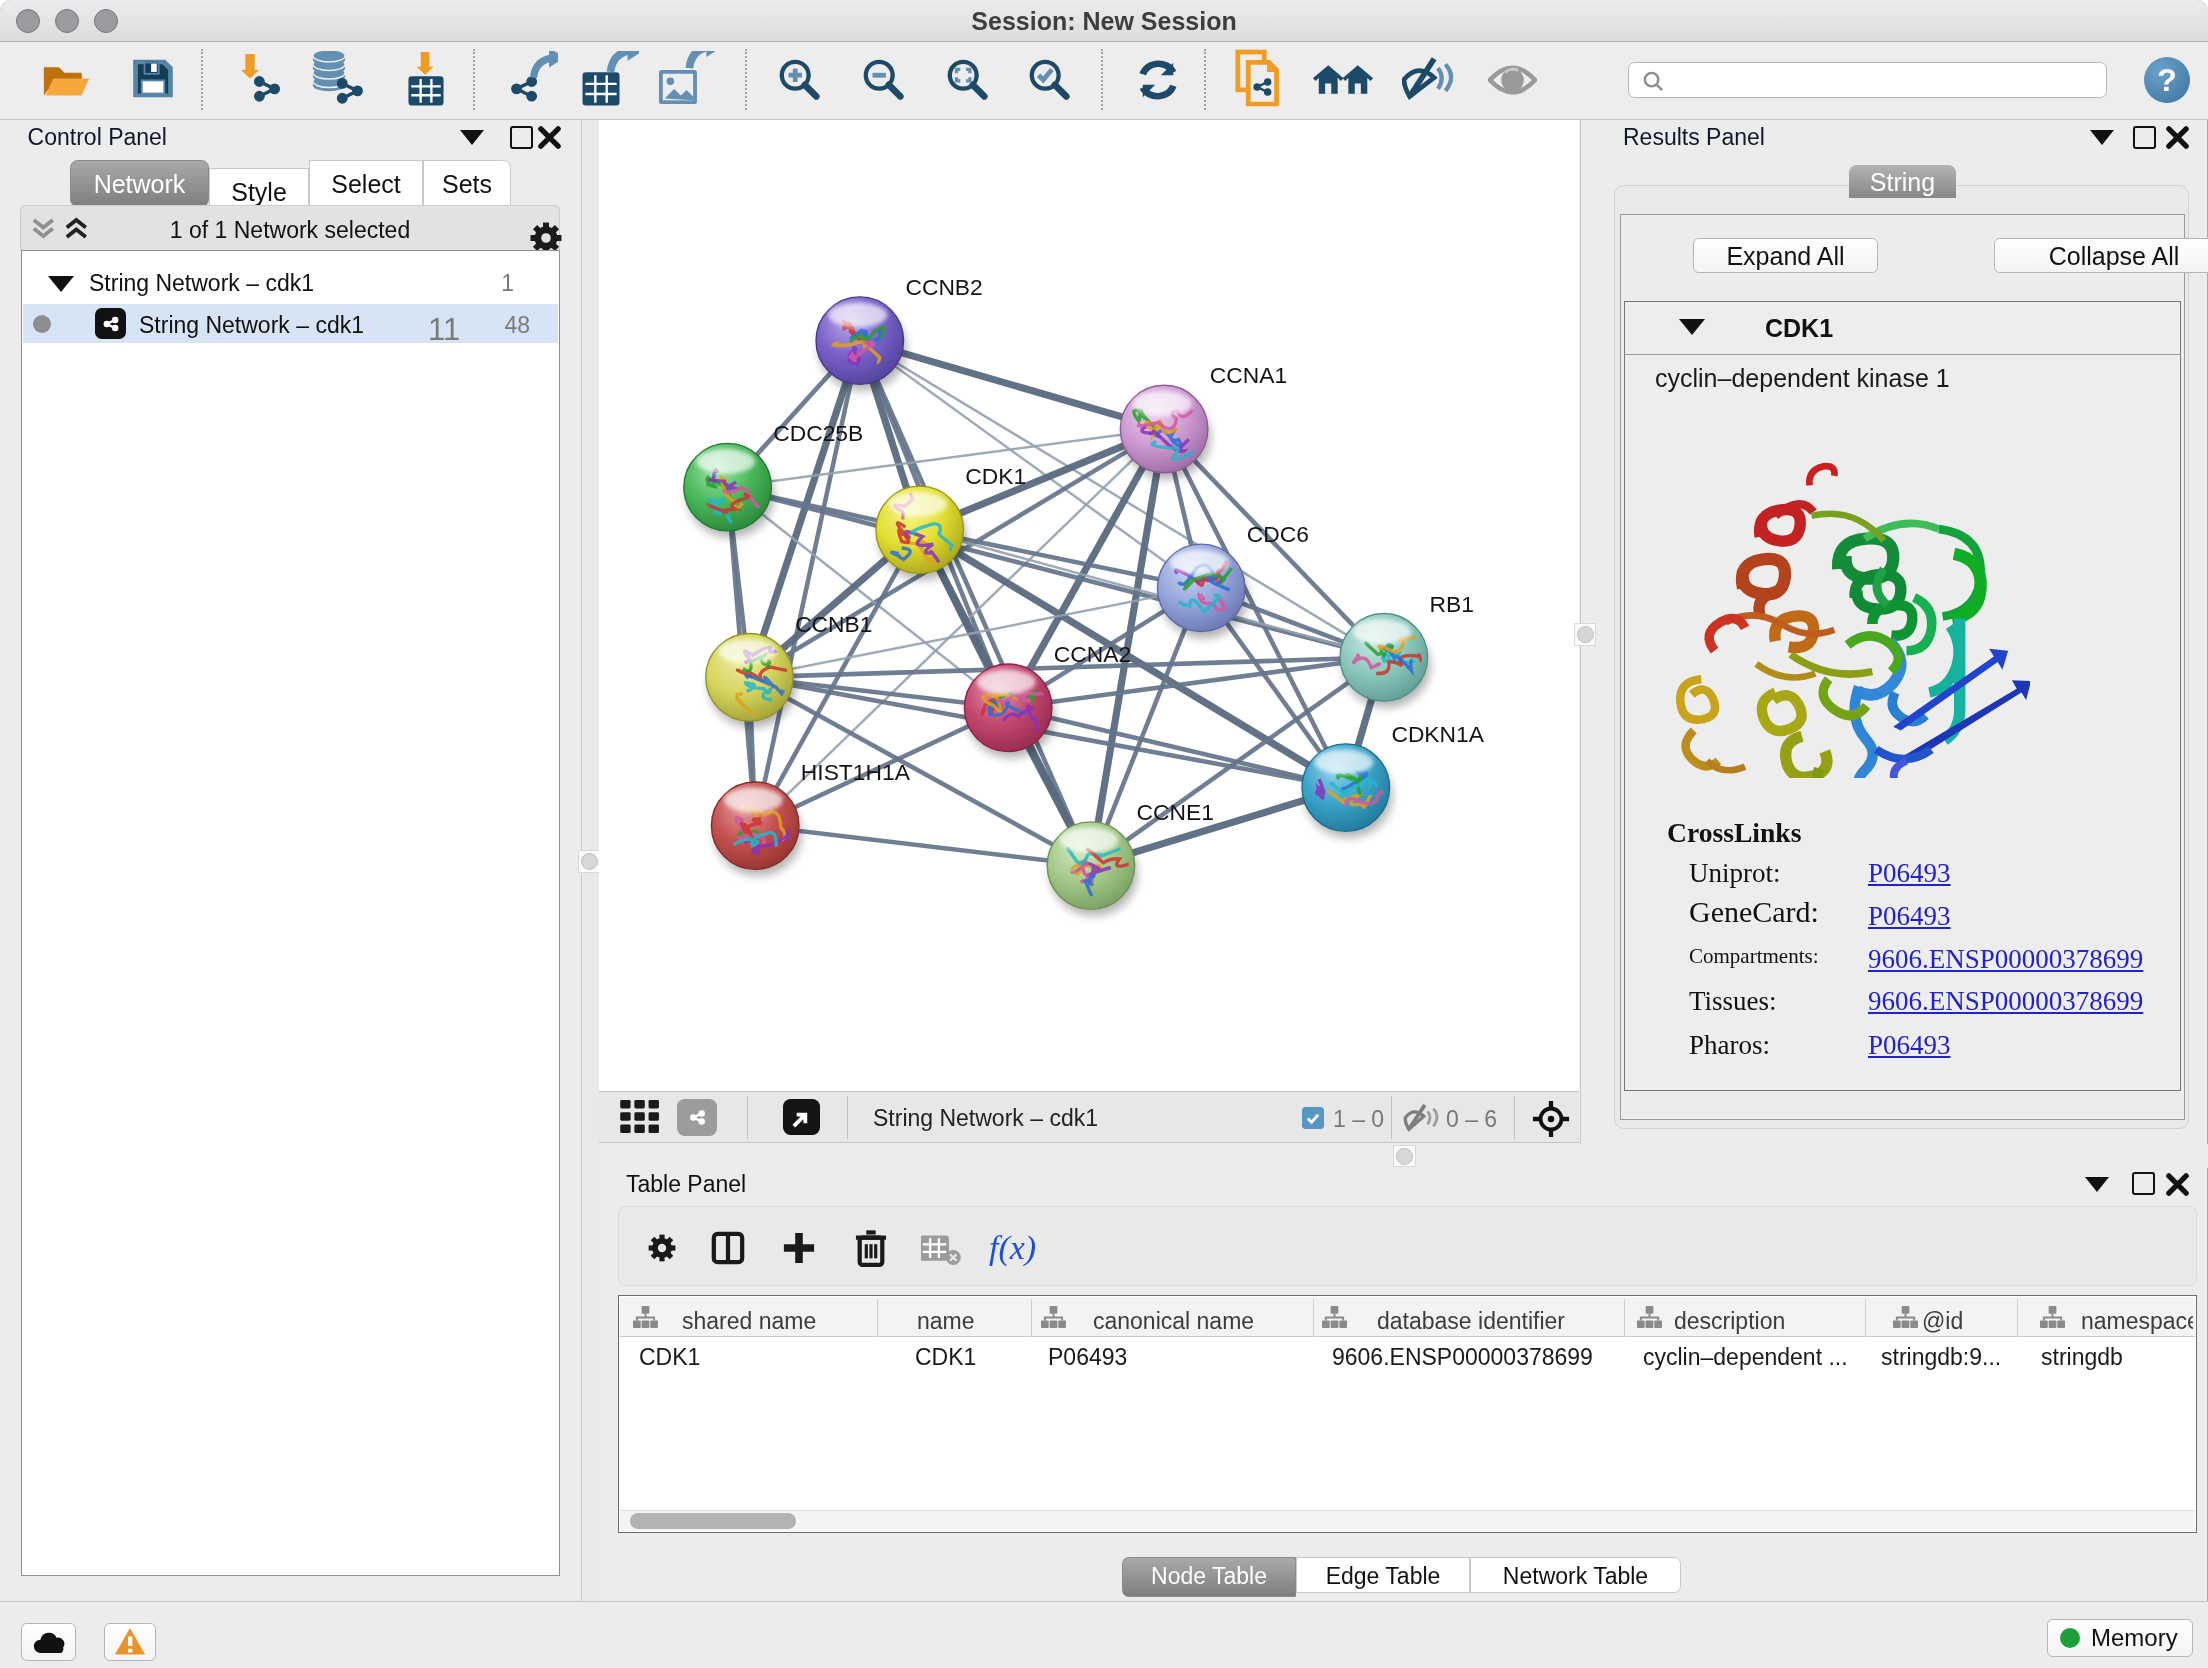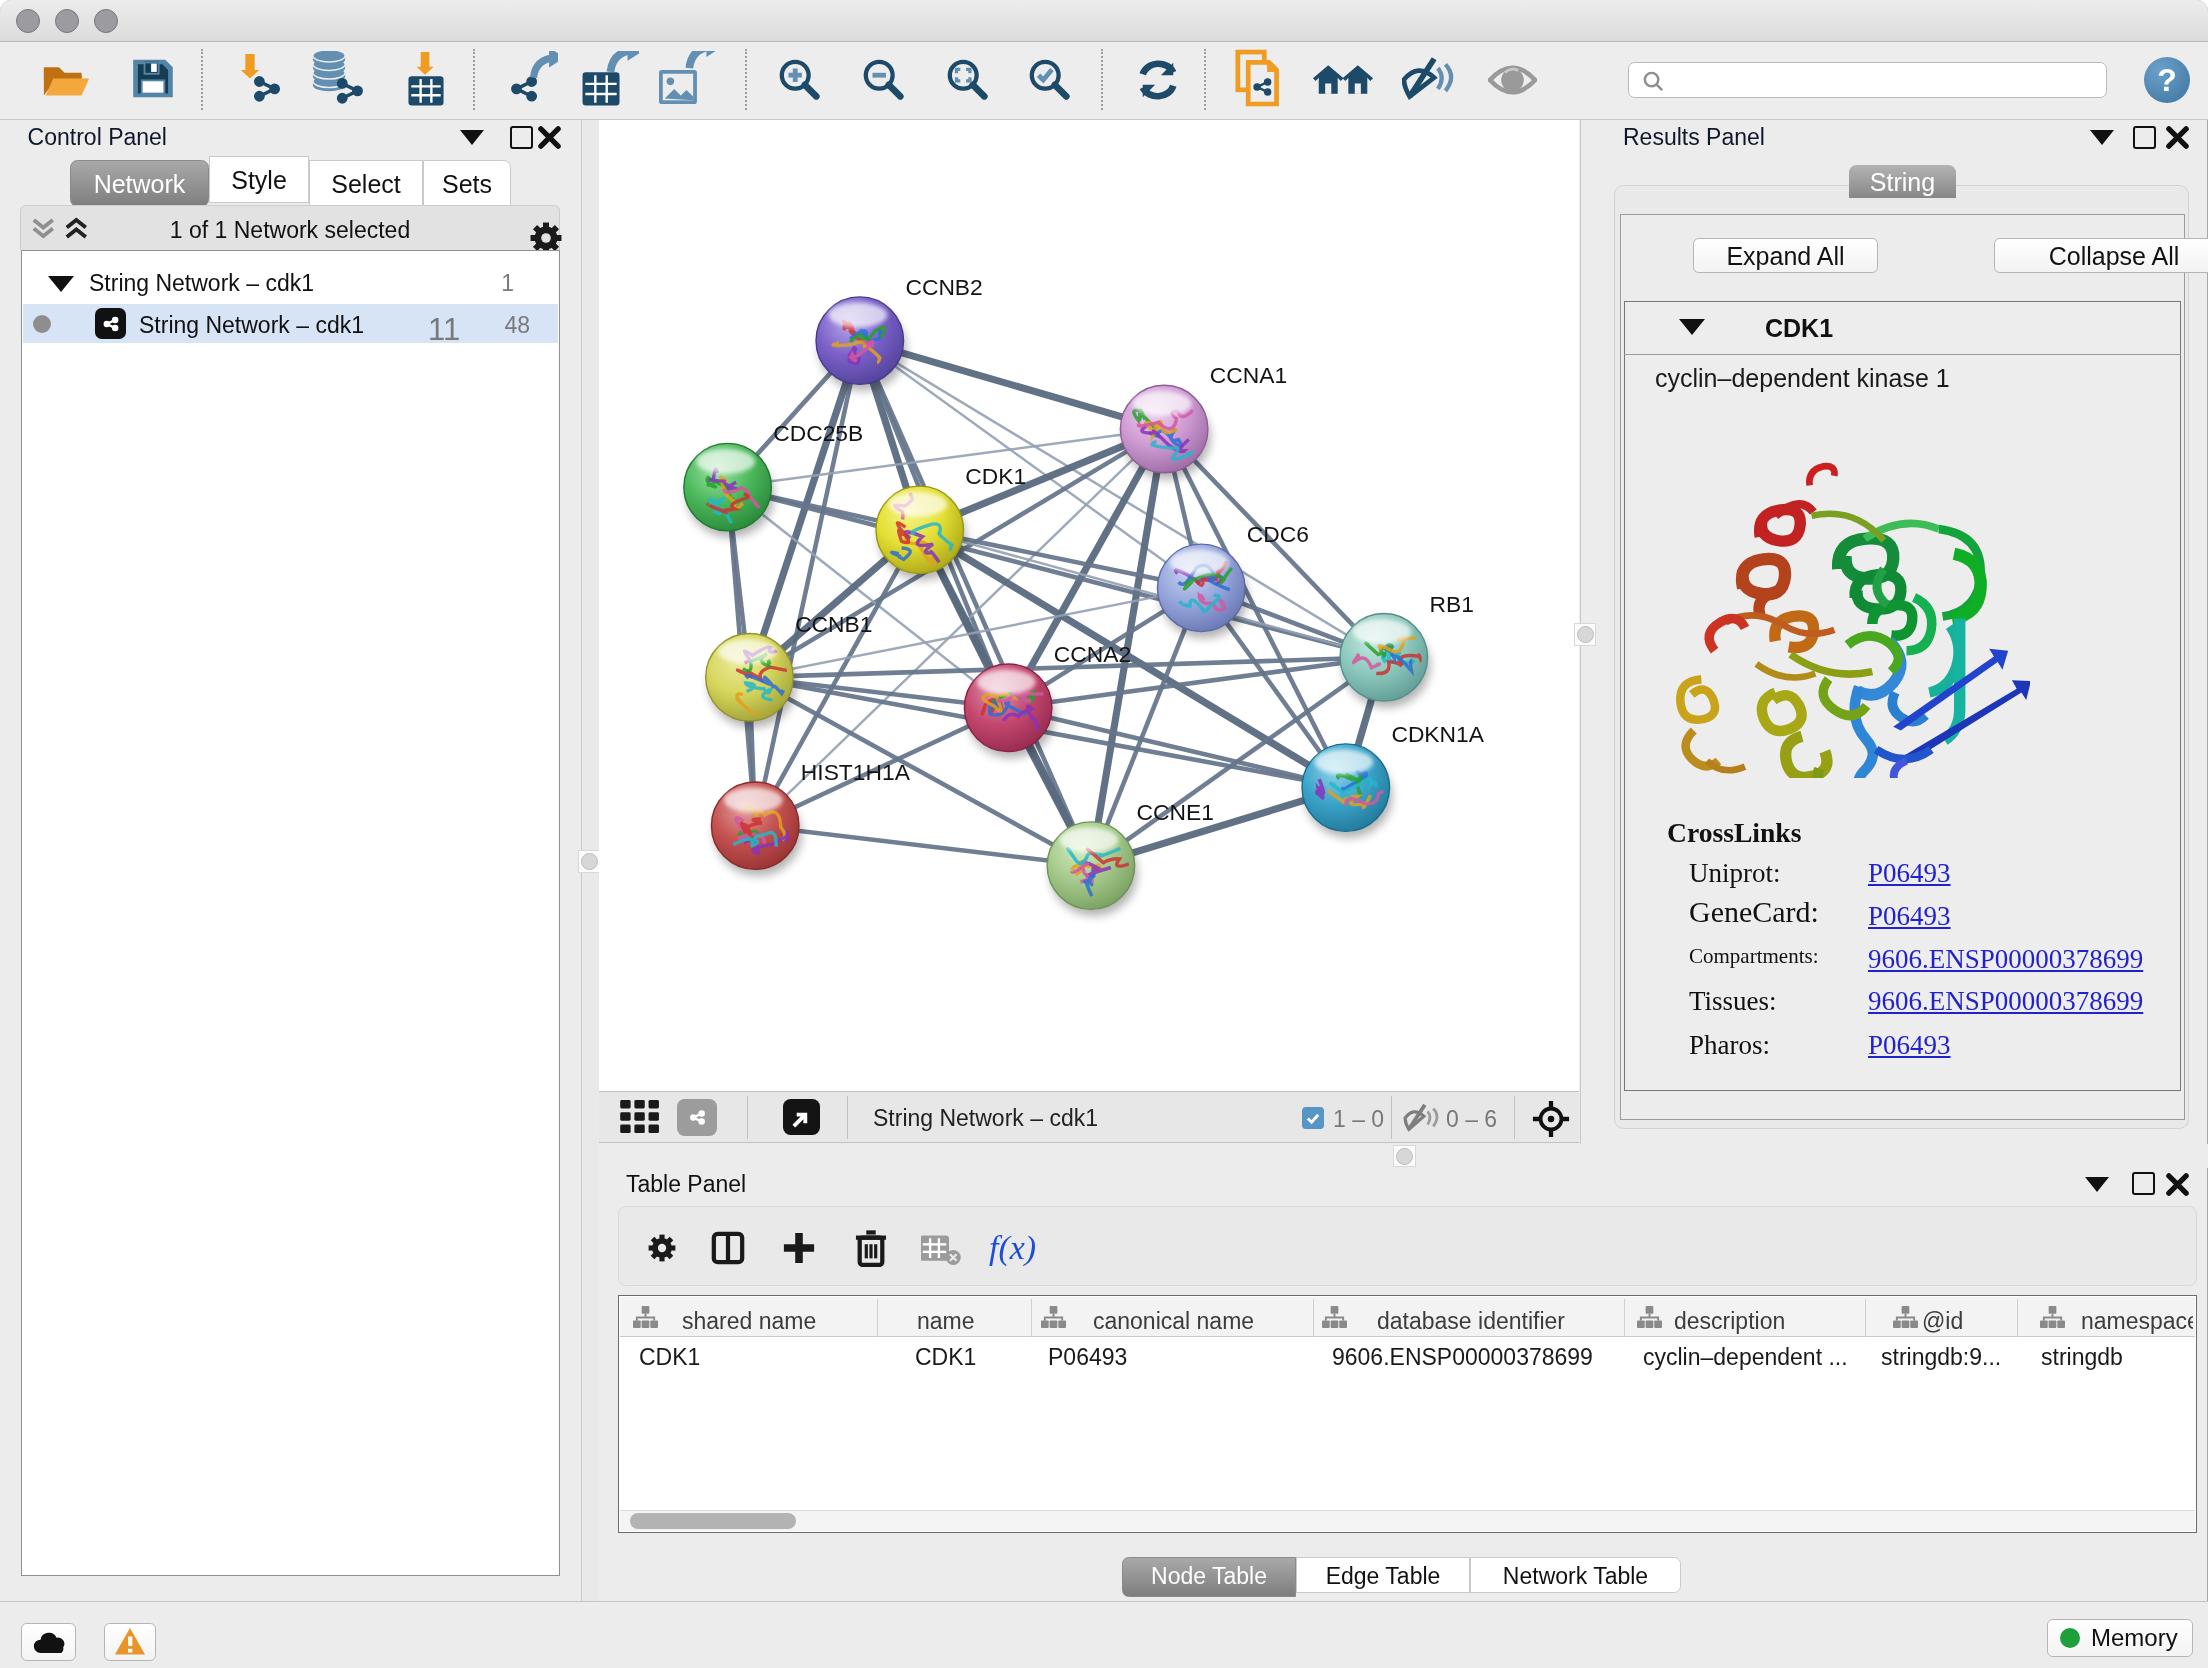--- a/index.html
+++ b/index.html
@@ -24,20 +24,21 @@
   .btn{position:absolute;box-sizing:border-box;background:linear-gradient(#ffffff,#f3f3f3);
       border:1px solid #b5b5b5;border-radius:5.7px;text-align:center;font-size:25px;color:#111;}
   a.lnk{color:#2222cc;text-decoration:underline;}
 </style></head><body>
 <div class="win">
 
 <div class="titlebar"></div>
     <div class="tl" style="left:16px"></div>
     <div class="tl" style="left:55px"></div>
     <div class="tl" style="left:94px"></div>
+    <div class="title">Session: New Session</div>
 <div class="toolbar"></div>
 <svg style="position:absolute;left:40px;top:54px" width="53" height="49" viewBox="0 0 56 52">
       <path d="M4,14 h16 l6,6 h18 v8 H4 z" fill="#bf7111"></path>
       <path d="M4,44 V16 h14 l6,6 h20 v6 h-30 l-4,8 z" fill="#bf7111"></path>
       <path d="M6,44 L14,26 H52 L44,44 z" fill="#f3a73c"></path>
     </svg>
 <svg style="position:absolute;left:129px;top:54px" width="48" height="49" viewBox="0 0 50 52">
       <path d="M4,6 h34 l8,8 v32 h-42 z" fill="#5585a6"></path>
       <path d="M9,11 h26 l6,6 v25 h-32 z" fill="#143c55"></path>
       <rect x="16" y="8" width="15" height="13" fill="#143c55"></rect>
@@ -179,21 +180,21 @@
 <div class="abs" style="left:583px;top:120px;width:16px;height:1481px;background:#e9e9e9"></div>
 <div class="abs" style="left:578px;top:850px;width:20px;height:21px;background:#fbfbfb;border:1px solid #d8d8d8"></div>
 <div class="abs" style="left:581px;top:853px;width:15px;height:15px;border-radius:50%;background:#d7d7d7;border:1px solid #bdbdbd"></div>
 <div class="abs panel-title" style="left:27.6px;top:124px">Control Panel</div>
 <div class="abs ptri" style="left:460px;top:130px"></div>
 <div class="abs psq" style="left:510px;top:126px"></div>
 <svg style="position:absolute;left:538px;top:126px" width="23" height="23" viewBox="0 0 24 24">
       <path d="M3,3 L21,21 M21,3 L3,21" stroke="#111" stroke-width="5.5" stroke-linecap="round"></path>
     </svg>
 <div class="tab sel" style="left:70px;top:160px;width:139px;height:47px;line-height:47px;border-radius:7.6px;">Network</div>
-<div class="tab" style="left:209px;top:156px;width:100px;height:47px;line-height:47px;">Style</div>
+<div class="tab" style="left:209px;top:168px;width:100px;height:47px;line-height:47px;">Style</div>
 <div class="tab" style="left:309px;top:160px;width:114px;height:47px;line-height:47px;">Select</div>
 <div class="tab" style="left:423px;top:160px;width:88px;height:47px;line-height:47px;border-radius:0 7.6px 0 0;">Sets</div>
 <div class="abs" style="left:20px;top:205px;width:540px;height:45px;background:#e2e2e2;border:1px solid #cdcdcd;border-bottom:none;box-sizing:border-box;border-radius:5.7px 5.7px 0 0"></div>
 <svg style="position:absolute;left:29.5px;top:217px" width="28.5" height="25" viewBox="0 0 30 26">
       <path d="M4,3 l10,8 l10,-8 M4,12 l10,8 l10,-8" fill="none" stroke="#8f8f8f" stroke-width="4"></path>
     </svg>
 <svg style="position:absolute;left:63px;top:217px" width="28.5" height="25" viewBox="0 0 30 26">
       <path d="M4,11 l10,-8 l10,8 M4,21 l10,-8 l10,8" fill="none" stroke="#222" stroke-width="4"></path>
     </svg>
 <div class="abs" style="left:95px;top:217px;width:390px;text-align:center;font-size:23px;color:#111">1 of 1 Network selected</div>

